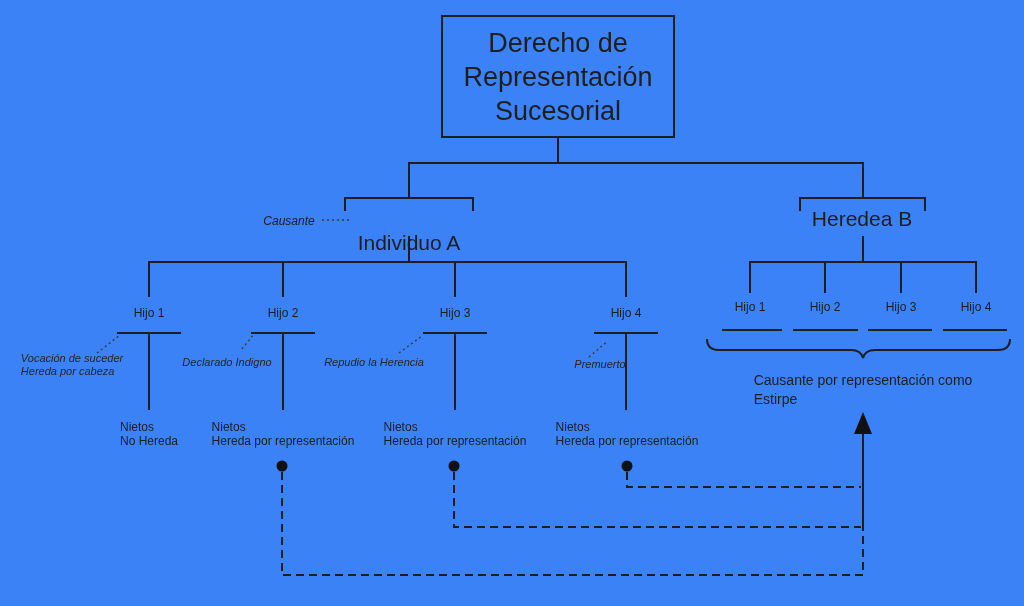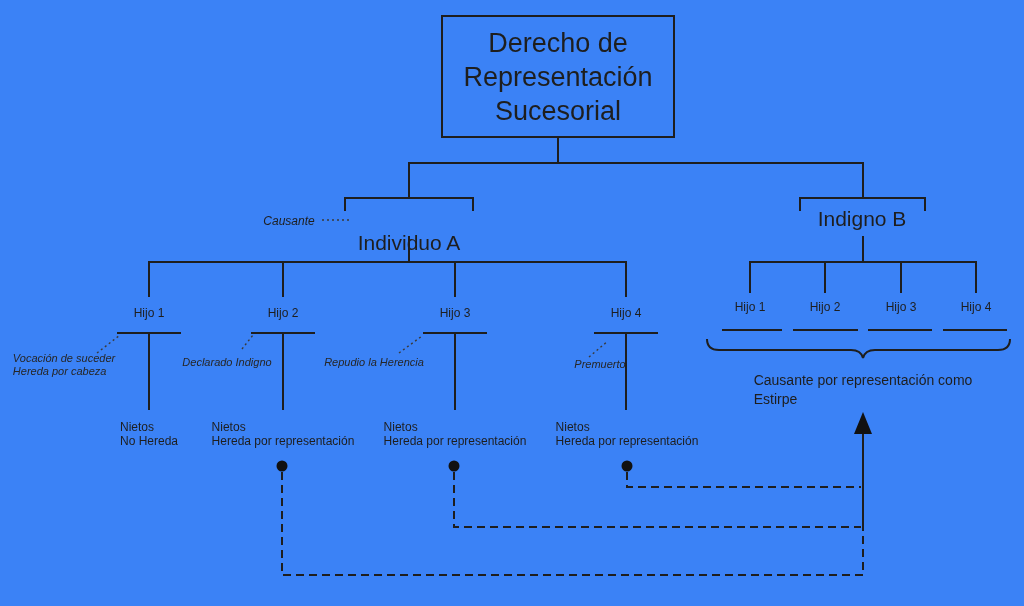--- a/index.html
+++ b/index.html
@@ -67,28 +67,28 @@
       <circle cx="627" cy="466" r="5.5"></circle>
       <polygon points="863,412 854,434 872,434"></polygon>
     </g>
   </svg>
 
   <div class="title-box">Derecho de Representación Sucesorial</div>
 
   <div class="lbl causante" style="left:289px;">Causante</div>
 
   <div class="lbl person" style="left:409px;margin-top:24px;">Individuo A</div>
-  <div class="lbl person" style="left:862px;">Indigno B</div>
+  <div class="lbl person" style="left:862px;">Heredea B</div>
 
   <div class="lbl child" style="left:149px;top:306px;">Hijo 1</div>
   <div class="lbl child" style="left:283px;top:306px;">Hijo 2</div>
   <div class="lbl child" style="left:455px;top:306px;">Hijo 3</div>
   <div class="lbl child" style="left:626px;top:306px;">Hijo 4</div>
 
-  <div class="lbl note" style="left:64px;top:352px;">
+  <div class="lbl note" style="left:72px;top:352px;">
     <span>Vocación de suceder</span>
     <span>Hereda por cabeza</span>
   </div>
   <div class="lbl note" style="left:227px;top:356px;">Declarado Indigno</div>
   <div class="lbl note" style="left:374px;top:356px;">Repudio la Herencia</div>
   <div class="lbl note" style="left:570px;top:358px;margin-left:30px;">Premuerto</div>
 
   <div class="lbl outcome" style="left:149px;">
     <span>Nietos</span>
     <span>No Hereda</span>

